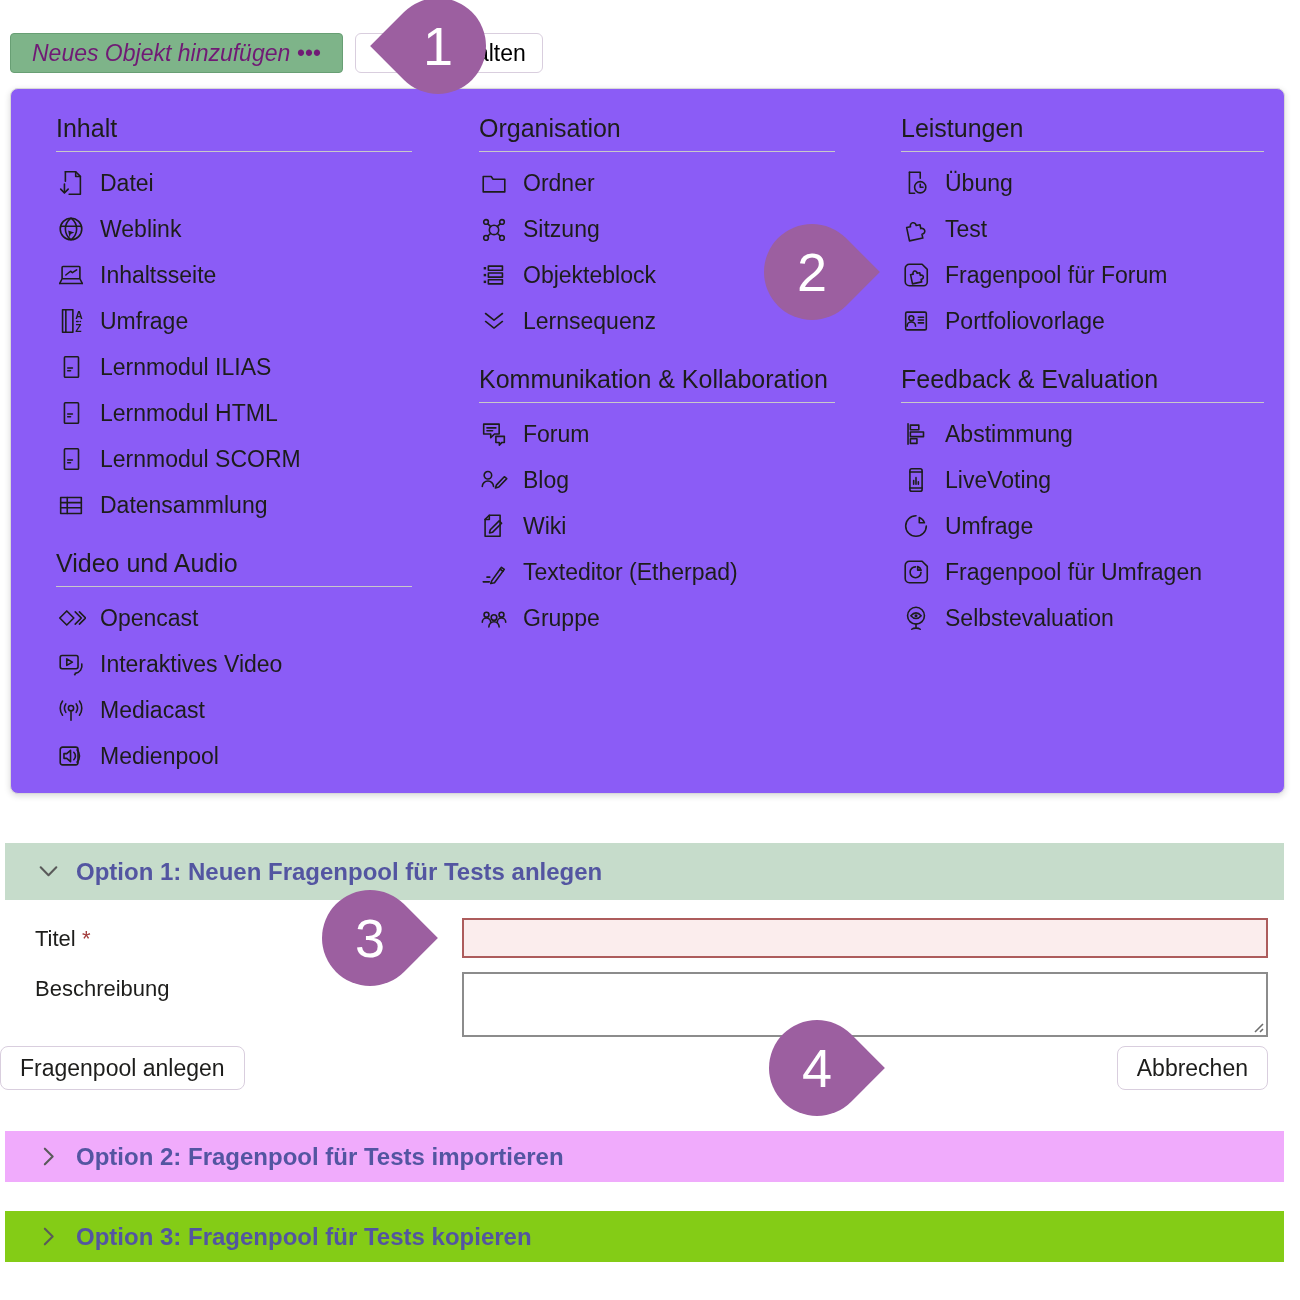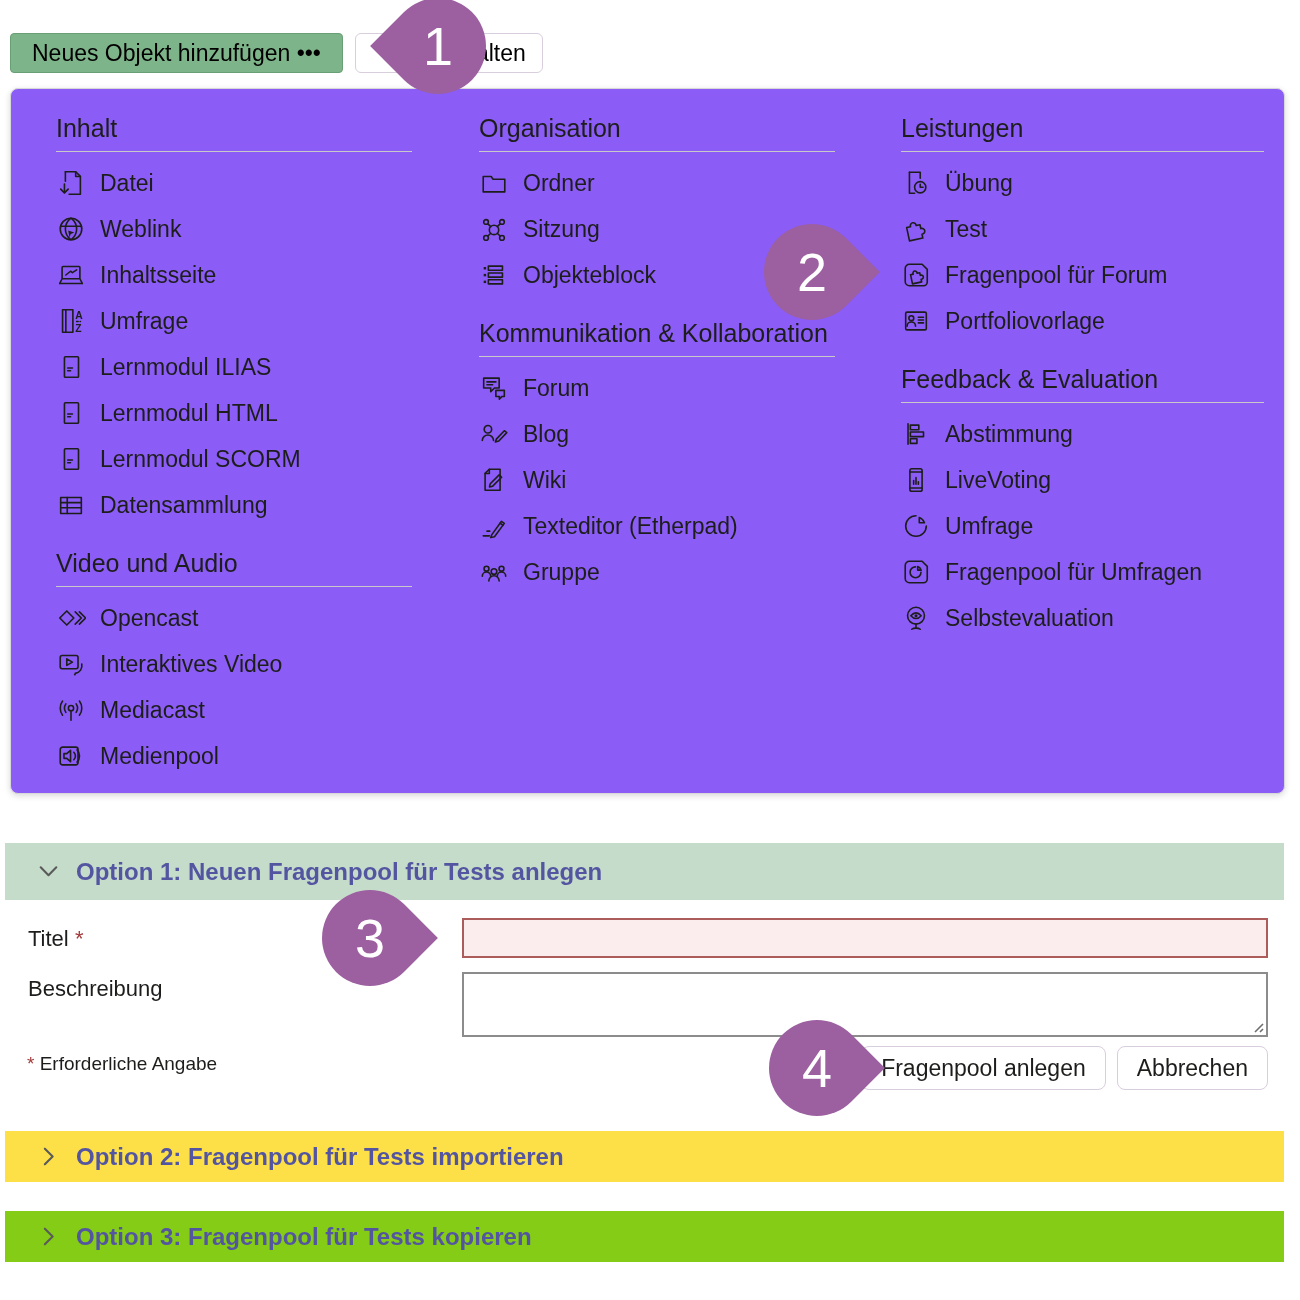--- a/index.html
+++ b/index.html
@@ -5,22 +5,22 @@
   html,body{margin:0;padding:0;overflow:hidden;}
   body{
     width:1300px;height:1300px;position:relative;
     background:#ffffff;color:#1d1d1b;
     font-family:"Liberation Sans","DejaVu Sans",sans-serif;
   }
   
   .topbar{position:absolute;top:33px;left:10px;display:flex;gap:12px;z-index:1;}
   .btn-green{
     background:#7eb489;border:1px solid #689f74;border-radius:4px;
-    height:40px;padding:0 21px;font-size:23px;color:#000000;
-    display:flex;align-items:center;white-space:nowrap;cursor:pointer;
+    height:40px;padding:0 21px;font-size:23px;color:#701a75;
+    display:flex;align-items:center;white-space:nowrap;cursor:pointer;font-style:italic;
   }
   .btn-ghost{
     background:#fff;border:1px solid #d9cede;border-radius:6px;
     height:40px;width:188px;box-sizing:border-box;font-size:23px;
     display:flex;align-items:center;justify-content:flex-end;
     padding:0 16px;cursor:pointer;
   }
   
   .panel{
     position:absolute;top:88px;left:10px;width:1275px;height:706px;
@@ -40,41 +40,41 @@
   .mi-icon svg{width:30px;height:30px;stroke:#1d1d1b;fill:none;stroke-width:1.7;stroke-linecap:round;stroke-linejoin:round;}
   .mi-label{white-space:nowrap;}
   
   .acc{
     position:absolute;left:5px;width:1279px;box-sizing:border-box;
     display:flex;align-items:center;gap:15px;padding-left:31px;
     font-size:24px;font-weight:700;color:#5355a1;cursor:pointer;z-index:1;
   }
   .acc svg{width:25px;height:25px;stroke:#5a5a5a;stroke-width:2;fill:none;stroke-linecap:round;stroke-linejoin:round;flex:0 0 25px;}
   #opt1{top:843px;height:57px;background:#c6dccb;}
-  #opt2{top:1131px;height:51px;background:#fde047;}
+  #opt2{top:1131px;height:51px;background:#f0abfc;}
   #opt3{top:1211px;height:51px;background:#84cc16;}
   
-  .form-label{position:absolute;left:28px;font-size:22px;z-index:1;}
+  .form-label{position:absolute;left:35px;font-size:22px;z-index:1;}
   #titel-label{top:926px;}
   #beschr-label{top:976px;}
   .req{color:#a23b3b;}
   #titel-input{
     position:absolute;left:462px;top:918px;width:806px;height:40px;
     box-sizing:border-box;background:#fbeded;border:2px solid #ad5c5c;z-index:1;
     font-size:22px;padding:0 8px;font-family:inherit;
   }
   #beschr-area{
     position:absolute;left:462px;top:972px;width:806px;height:65px;
     box-sizing:border-box;background:#fff;border:2px solid #8c8c8c;resize:none;z-index:1;
     font-size:22px;padding:4px 8px;font-family:inherit;
   }
   .resize-handle{position:absolute;left:1249px;top:1018px;z-index:2;pointer-events:none;}
   .resize-handle svg{width:16px;height:16px;stroke:#6e6e6e;stroke-width:1.6;}
   #req-note{position:absolute;left:27px;top:1053px;font-size:19px;z-index:1;}
-  .form-buttons{position:absolute;top:1046px;left:0;width:1268px;display:flex;justify-content:flex-end;gap:11px;z-index:1;}
+  .form-buttons{position:absolute;top:1046px;left:0;width:1268px;display:flex;justify-content:space-between;gap:11px;z-index:1;}
   .btn-light{
     height:44px;background:#fff;border:1px solid #d9cede;border-radius:8px;
     font-size:23px;padding:0 19px;display:flex;align-items:center;cursor:pointer;color:#1d1d1b;
   }
   
   .marker{
     position:absolute;width:96px;height:96px;background:#9c5fa0;z-index:30;
     display:flex;align-items:center;justify-content:center;
   }
   .tip-right{border-radius:50% 50% 0 50%;transform:rotate(-45deg);}
@@ -264,20 +264,29 @@
               <rect x="10" y="6.5" width="15" height="4.5"></rect>
               <rect x="10" y="13.8" width="15" height="4.5"></rect>
               <rect x="10" y="21" width="15" height="4.5"></rect>
               <rect x="5" y="7.5" width="2.6" height="2.6" fill="#1d1d1b" stroke="none"></rect>
               <rect x="5" y="14.8" width="2.6" height="2.6" fill="#1d1d1b" stroke="none"></rect>
               <rect x="5" y="22" width="2.6" height="2.6" fill="#1d1d1b" stroke="none"></rect>
             </svg>
           </span>
           <span class="mi-label">Objekteblock</span>
         </div>
+        <div class="menu-item">
+          <span class="mi-icon">
+            <svg viewBox="0 0 32 32">
+              <path d="M7 8l9 7 9-7"></path>
+              <path d="M7 16.5l9 7 9-7"></path>
+            </svg>
+          </span>
+          <span class="mi-label">Lernsequenz</span>
+        </div>
       </div>
       <div class="section">
         <h3>Kommunikation &amp; Kollabo­ration</h3>
         <div class="menu-item">
           <span class="mi-icon">
             <svg viewBox="0 0 32 32">
               <path d="M5 5.5h16.5V16h-5l-4 4v-4H5z"></path>
               <path d="M8.5 9.5H18M8.5 12.5h6"></path>
               <path d="M18 18.5h9V25h-2.5l-2.8 2.8V25H18z"></path>
             </svg>

